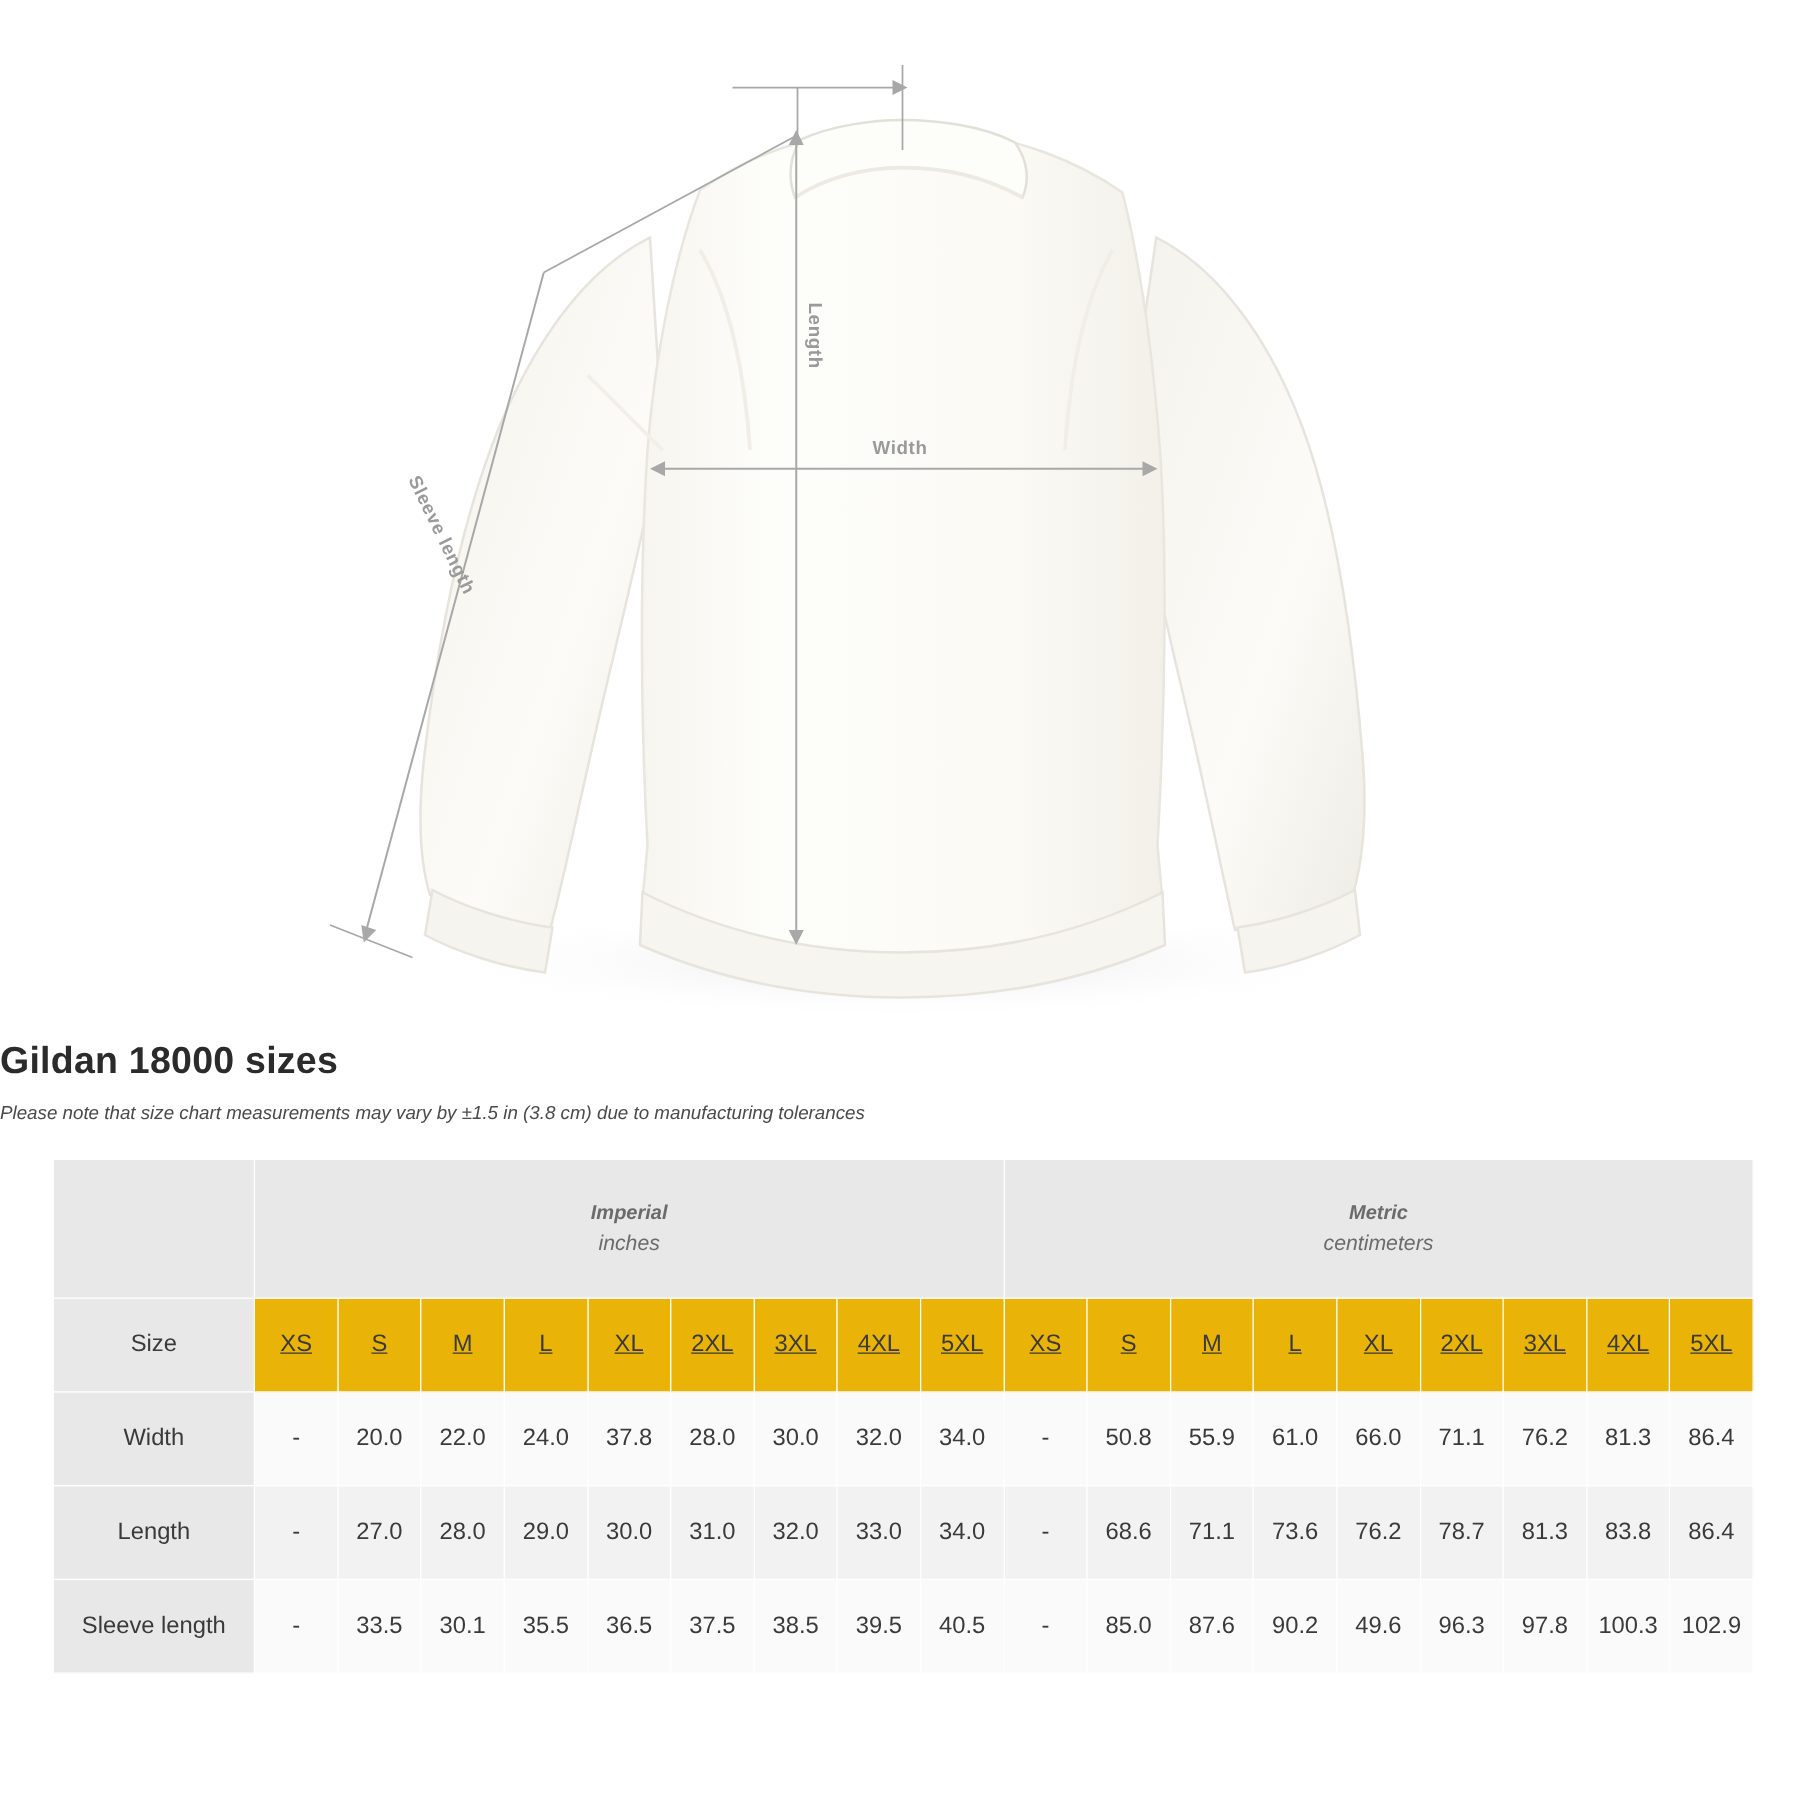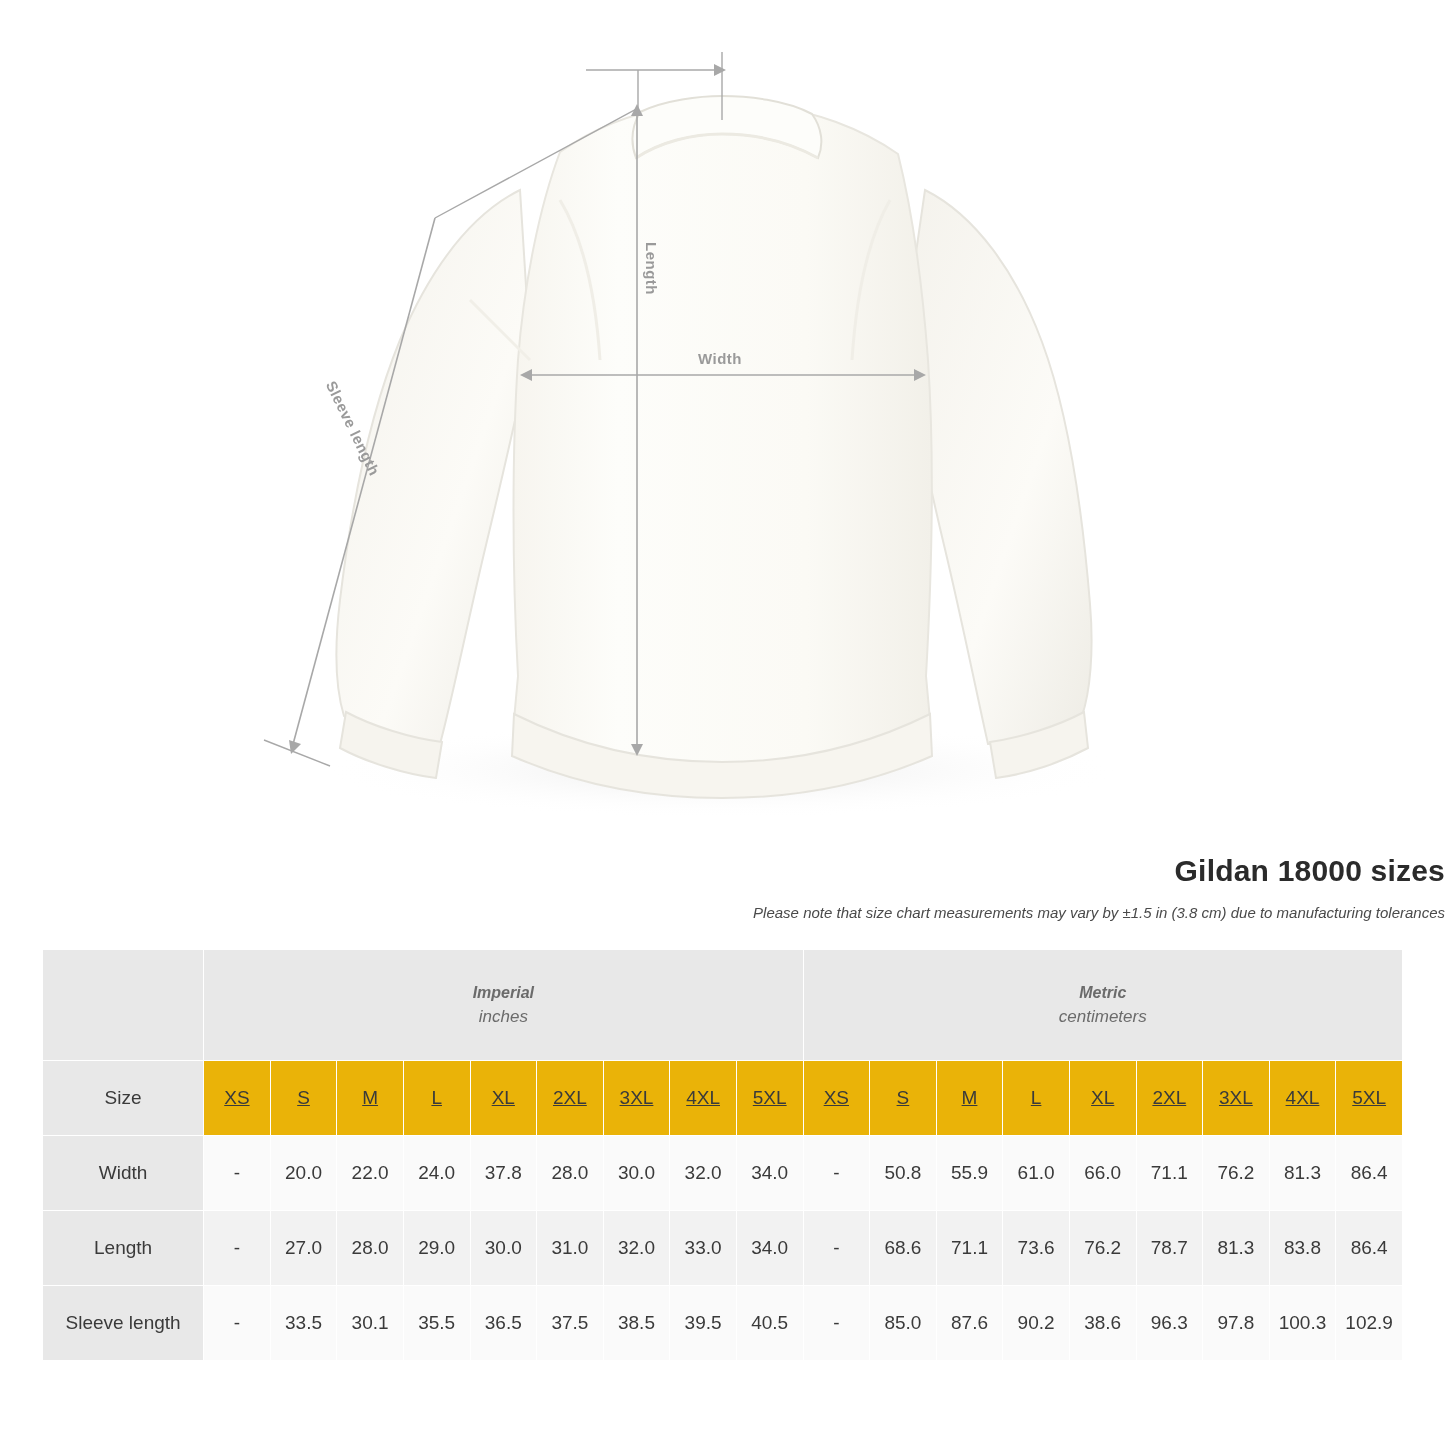--- a/index.html
+++ b/index.html
@@ -26,22 +26,22 @@
   .garment-wrap {
     position: absolute;
     left: 0;
     top: 0;
     width: 1445px;
     height: 830px;
   }
 
   
   .title-block {
-    text-align: right;
-    margin-top: 24px;
+    text-align: left;
+    margin-top: 2px;
   }
   .chart-title {
     font-size: 30px;
     font-weight: bold;
     color: #2b2b2b;
     letter-spacing: 0.2px;
   }
   .chart-note {
     margin-top: 16px;
     font-size: 15px;
@@ -311,21 +311,21 @@
       <td class="cell-b">35.5</td>
       <td class="cell-b">36.5</td>
       <td class="cell-b">37.5</td>
       <td class="cell-b">38.5</td>
       <td class="cell-b">39.5</td>
       <td class="cell-b">40.5</td>
       <td class="cell-b">-</td>
       <td class="cell-b">85.0</td>
       <td class="cell-b">87.6</td>
       <td class="cell-b">90.2</td>
-      <td class="cell-b">38.6</td>
+      <td class="cell-b">49.6</td>
       <td class="cell-b">96.3</td>
       <td class="cell-b">97.8</td>
       <td class="cell-b">100.3</td>
       <td class="cell-b">102.9</td>
     </tr>
   </tbody>
     </table>
 </div>
 
 </body></html>

